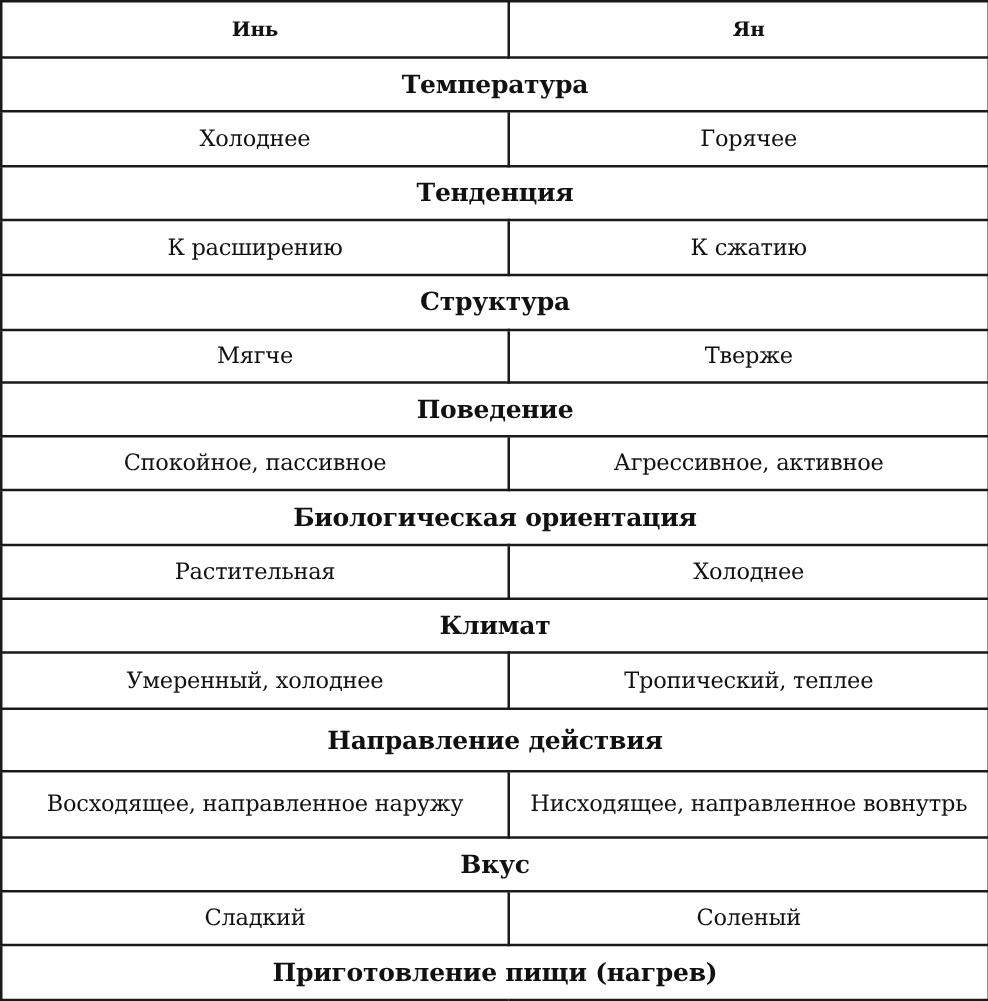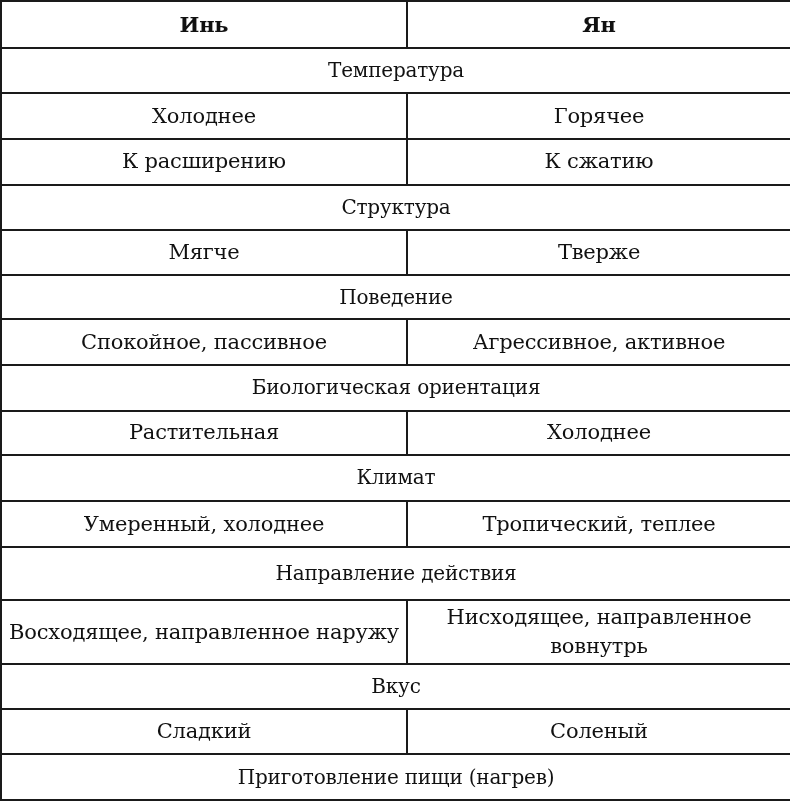--- a/index.html
+++ b/index.html
@@ -10,26 +10,26 @@
       border-collapse:collapse;
       table-layout:fixed;
       font-family:"DejaVu Serif", "Liberation Serif", serif;
       color:#111111;
     }
     table.yy td {
       border:2px solid #1a1a1a;
       text-align:center;
       vertical-align:middle;
       padding:0 6px;
-      font-size:21px;
+      font-size:18px;
       line-height:29px;
       letter-spacing:-0.2px;
     }
-    table.yy td.hdr { font-weight:bold; font-size:21px; }
-    table.yy td.cat { font-weight:normal; font-size:20px; }
+    table.yy td.hdr { font-weight:bold; font-size:16px; }
+    table.yy td.cat { font-weight:bold; font-size:20px; }
     col.c1 { width:406px; }
     col.c2 { width:384px; }
   </style>
 </head>
 <body>
 
 <table class="yy">
   <colgroup>
       <col class="c1">
       <col class="c2">
@@ -41,20 +41,23 @@
     </tr>
 
     <tr style="height:43px">
       <td class="cat" colspan="2">Температура</td>
     </tr>
     <tr style="height:43px">
       <td>Холоднее</td>
       <td>Горячее</td>
     </tr>
 
+    <tr style="height:43px">
+      <td class="cat" colspan="2">Тенденция</td>
+    </tr>
     <tr style="height:43px">
       <td>К расширению</td>
       <td>К сжатию</td>
     </tr>
 
     <tr style="height:43px">
       <td class="cat" colspan="2">Структура</td>
     </tr>
     <tr style="height:42px">
       <td>Мягче</td>

